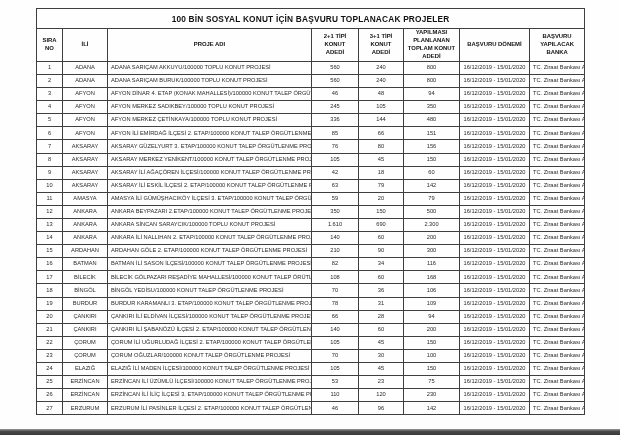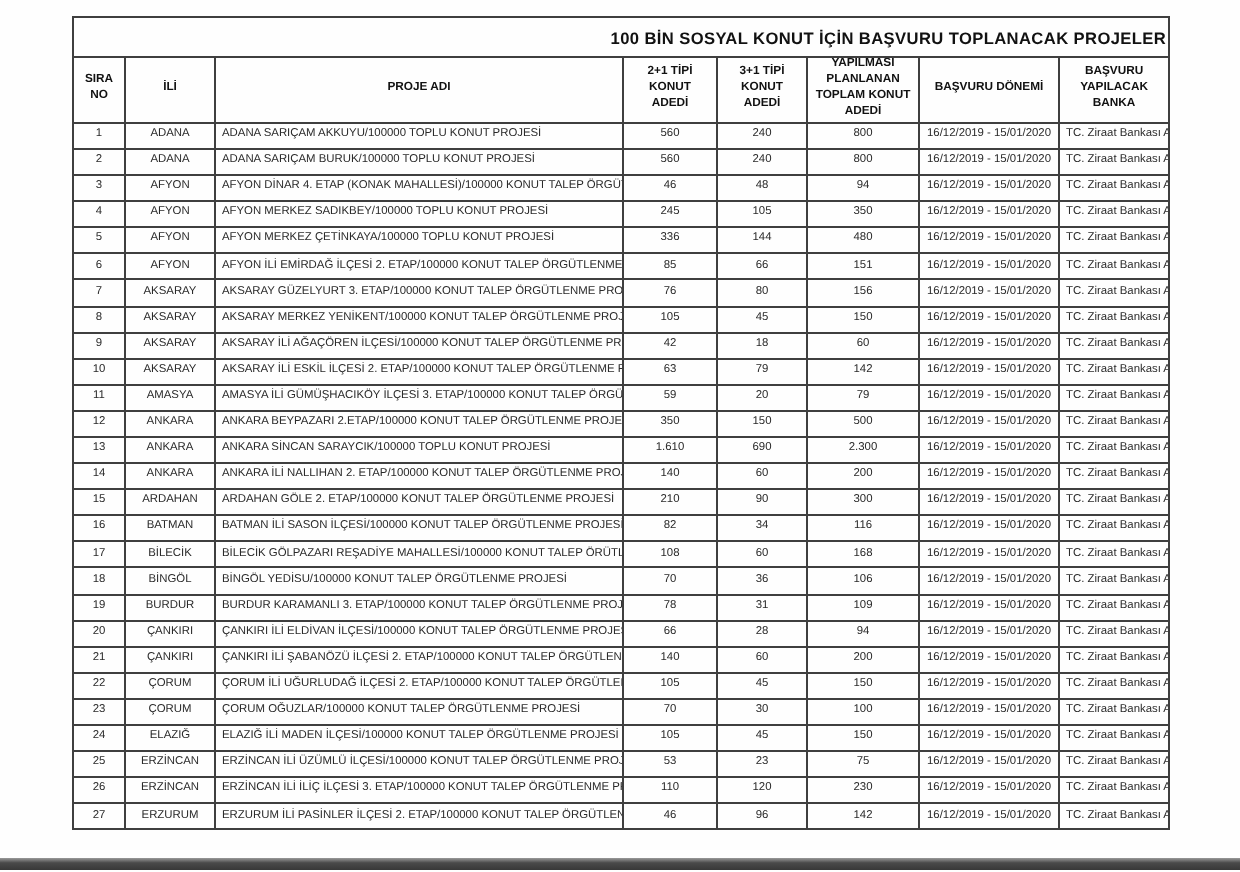--- a/index.html
+++ b/index.html
@@ -34,21 +34,21 @@
   }
 
   table.doc th, table.doc td {
     border: 1px solid #3f3f3f;
     overflow: hidden;
     vertical-align: middle;
   }
 
   .title-cell {
     height: 20px;
-    text-align: right;
+    text-align: center;
     font-weight: bold;
     font-size: 8.3px;
     color: #111111;
     letter-spacing: 0.2px;
   }
 
   thead th.col-head {
     height: 30px;
     font-size: 5.9px;
     font-weight: bold;

